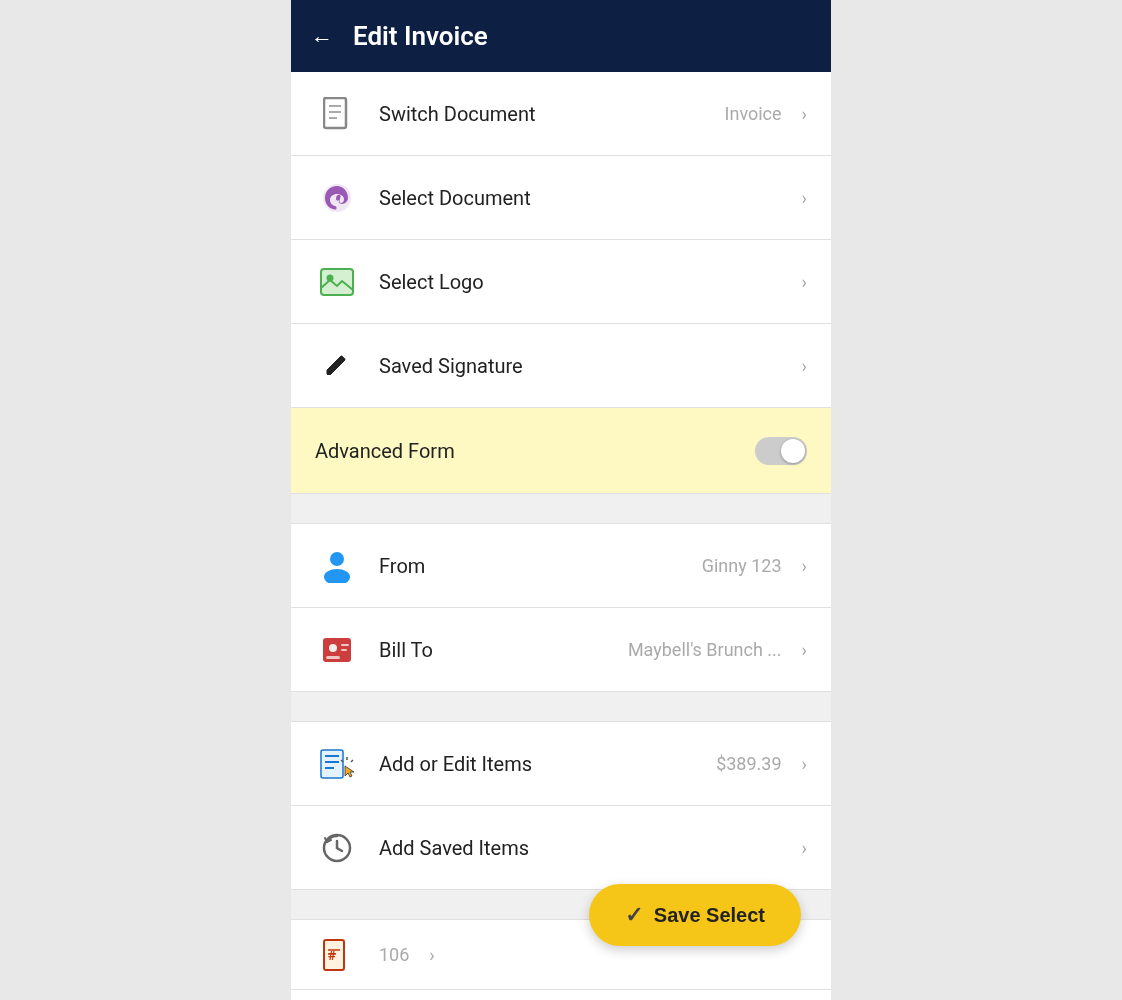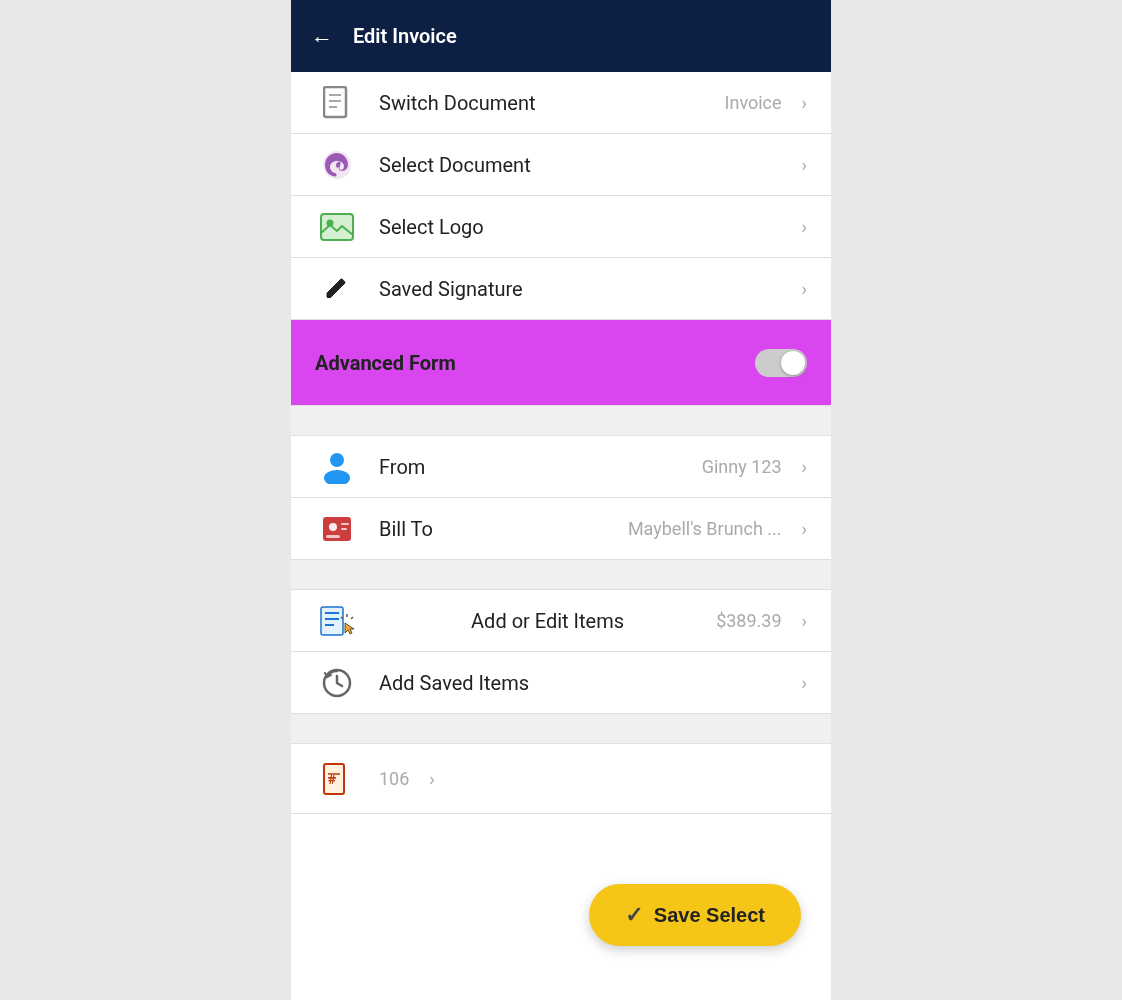--- a/index.html
+++ b/index.html
@@ -27,30 +27,30 @@
       padding: 0 20px;
       height: 72px;
     }
     .header .back-arrow {
       font-size: 22px;
       margin-right: 20px;
       cursor: pointer;
       color: #fff;
     }
     .header .title {
-      font-size: 20px;
+      font-size: 26px;
       font-weight: 600;
       color: #fff;
     }
     
     .menu-item {
       display: flex;
       align-items: center;
       padding: 0 24px;
-      height: 62px;
+      height: 84px;
       border-bottom: 1px solid #e0e0e0;
       cursor: pointer;
       background: #fff;
       position: relative;
     }
     .icon-wrap {
       width: 44px;
       display: flex;
       justify-content: center;
       align-items: center;
@@ -77,22 +77,21 @@
       height: 30px;
       border-bottom: 1px solid #e0e0e0;
     }
     
     .advanced-form-row {
       display: flex;
       align-items: center;
       padding: 0 24px;
       height: 86px;
       border-bottom: 1px solid #e0e0e0;
-      background: #d946ef;
-      font-weight: bold;
+      background: #fef9c3;
     }
     .advanced-form-label {
       font-size: 20px;
       color: #222;
       flex: 1;
     }
     
     .toggle {
       width: 52px;
       height: 28px;
@@ -138,21 +137,20 @@
     
     
     
     
     
     
     
     
     .cursor-area {
       position: relative;
-      text-align: center;
     }
 
     
     .invoice-num-row {
       display: flex;
       align-items: center;
       padding: 0 24px;
       height: 70px;
       background: #fff;
       border-bottom: 1px solid #e0e0e0;

